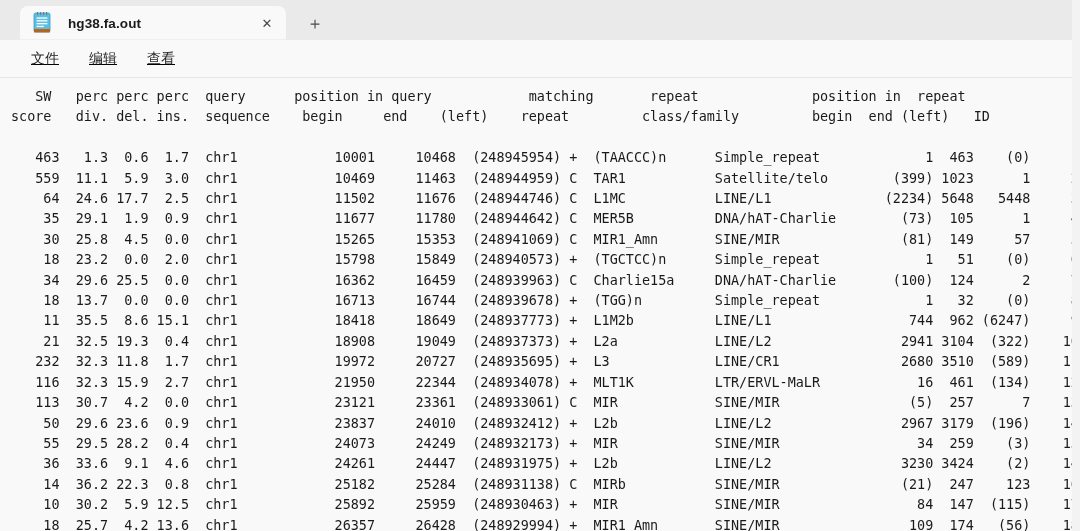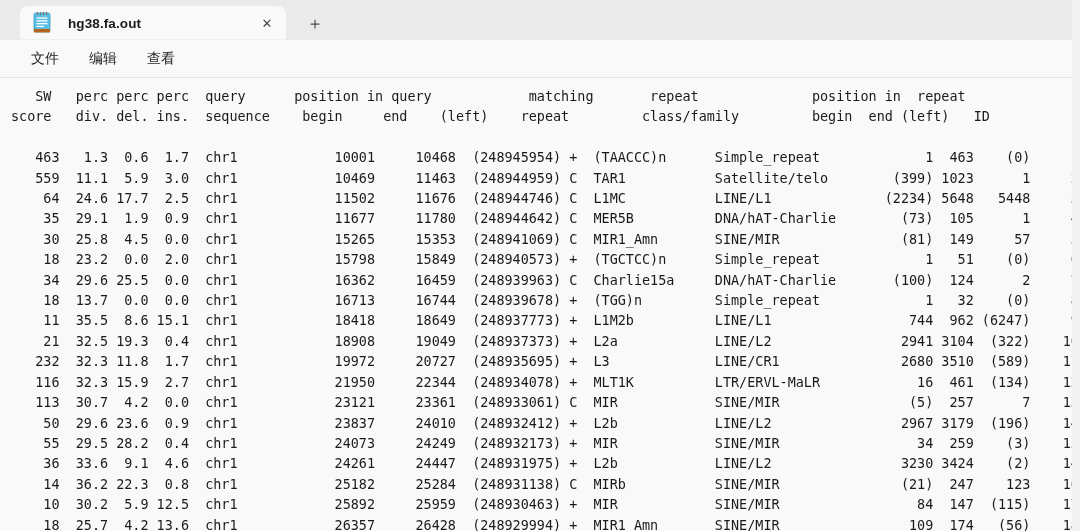--- a/index.html
+++ b/index.html
@@ -97,20 +97,21 @@
 
   
   .menubar {
     height: 37px;
     flex: 0 0 37px;
     background: #f9f9f9;
     display: flex;
     align-items: center;
     padding-left: 22px;
     box-sizing: border-box;
+    text-decoration: underline;
   }
 
   .menu-item {
     font-size: 14px;
     color: #1f1f1f;
     padding: 4px 9px;
     margin-right: 12px;
     border-radius: 4px;
     white-space: nowrap;
     font-family: "Liberation Sans", "DejaVu Sans", sans-serif;

